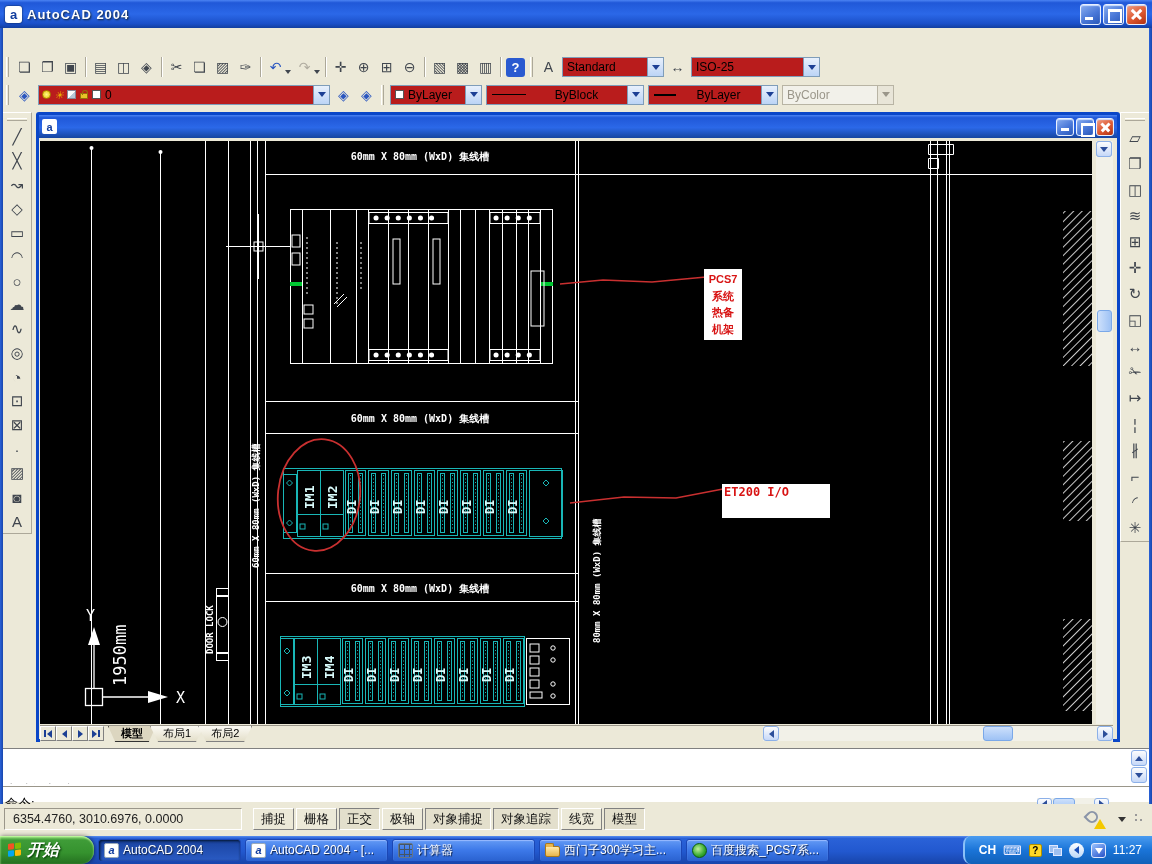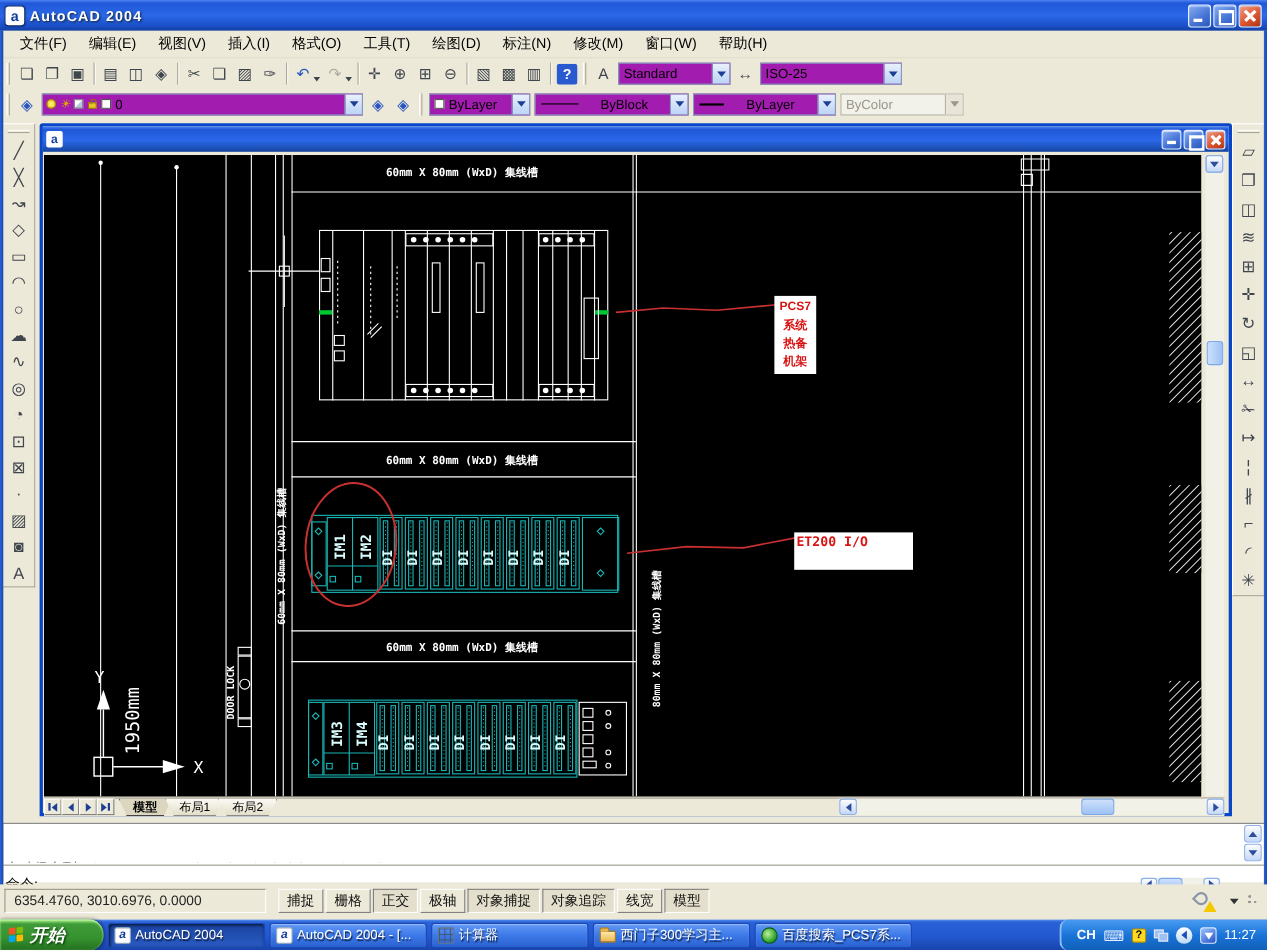--- a/index.html
+++ b/index.html
@@ -35,21 +35,21 @@
   #tbrow1{top:53px;height:28px;}
   #tbrow2{top:81px;height:27px;}
   .grip{width:3px;height:20px;margin:0 4px 0 3px;border-left:1px solid #fff;border-right:1px solid #aca899;}
   .tbtn{width:23px;height:22px;display:flex;align-items:center;justify-content:center;font-size:14px;color:#40464e;
     border:1px solid transparent;}
   .tbtn.dis{color:#b0aca0;}
   .tbtn.blue{color:#2a56c0;}
   .tbtn.help{background:#2a5ad0;color:#fff;border-radius:3px;width:19px;height:19px;font-weight:bold;font-size:13px;margin:0 2px;}
   .tbsep{width:1px;height:20px;background:#aca899;margin:0 3px;box-shadow:1px 0 0 #fff;}
   .tcaret{width:0;height:0;border-left:3px solid transparent;border-right:3px solid transparent;border-top:4px solid #40464e;margin:10px 2px 0 -2px;}
-  .combo{height:20px;background:#a21caf;border:1px solid #7f9db9;display:flex;align-items:center;font-size:12px;color:#000;position:relative;margin:0 2px;}
+  .combo{height:20px;background:#b91c1c;border:1px solid #7f9db9;display:flex;align-items:center;font-size:12px;color:#000;position:relative;margin:0 2px;}
   .combo .val{padding:0 4px;white-space:nowrap;overflow:hidden;flex:1;}
   .combo .drop{width:16px;height:100%;background:linear-gradient(180deg,#e8f0fc,#bcd4f6);border-left:1px solid #7f9db9;display:flex;align-items:center;justify-content:center;}
   .combo .drop::after{content:"";width:0;height:0;border-left:4px solid transparent;border-right:4px solid transparent;border-top:5px solid #1c3f94;}
   .combo.dis{background:#f2f1ea;color:#9a968a;border-color:#b8b4a4;}
   .combo.dis .drop{background:#e8e5d8;border-color:#b8b4a4;}
   .combo.dis .drop::after{border-top-color:#9a968a;}
   .swatch{width:9px;height:9px;border:1px solid #555;background:#fff;margin-left:4px;}
   .lt-line{width:34px;height:1px;background:#000;margin-left:5px;}
   .lw-line{width:22px;height:2px;background:#000;margin-left:5px;}
   .li-bulb{width:9px;height:9px;border-radius:50%;background:radial-gradient(#fff788,#e8c400);border:1px solid #a88a00;margin-left:3px;}
@@ -196,33 +196,20 @@
         </span>
       <span class="cap-btn">
           <i class="gl-max"></i>
         </span>
       <span class="cap-btn close">
           <i class="gl-x"></i>
         </span>
     </span>
   </div>
 
-  <div id="menubar">
-    <span class="menu-item">文件(F)</span>
-    <span class="menu-item">编辑(E)</span>
-    <span class="menu-item">视图(V)</span>
-    <span class="menu-item">插入(I)</span>
-    <span class="menu-item">格式(O)</span>
-    <span class="menu-item">工具(T)</span>
-    <span class="menu-item">绘图(D)</span>
-    <span class="menu-item">标注(N)</span>
-    <span class="menu-item">修改(M)</span>
-    <span class="menu-item">窗口(W)</span>
-    <span class="menu-item">帮助(H)</span>
-  </div>
 
   <div id="tbrow1">
     <span class="grip"></span>
     <span class="tbtn">❏</span>
     <span class="tbtn">❐</span>
     <span class="tbtn">▣</span>
     <span class="tbsep"></span>
     <span class="tbtn">▤</span>
     <span class="tbtn">◫</span>
     <span class="tbtn">◈</span>
@@ -273,21 +260,21 @@
       <span class="drop"></span>
     </span>
     <span class="tbtn blue">◈</span>
     <span class="tbtn blue">◈</span>
     <span class="grip"></span>
     <span class="combo" style="width:92px">
       <i class="swatch"></i>
       <span class="val">ByLayer</span>
       <span class="drop"></span>
     </span>
-    <span class="combo" style="width:140px">
+    <span class="combo" style="width:158px">
       <i class="lt-line"></i>
       <span class="val" style="text-align:center">ByBlock</span>
       <span class="drop"></span>
     </span>
     <span class="combo" style="width:130px">
       <i class="lw-line"></i>
       <span class="val" style="text-align:center">ByLayer</span>
       <span class="drop"></span>
     </span>
     <span class="combo dis" style="width:112px">

